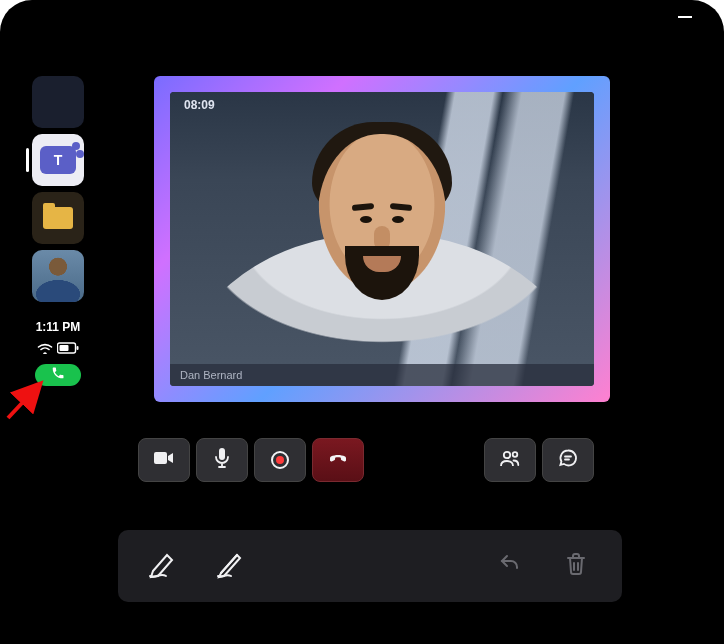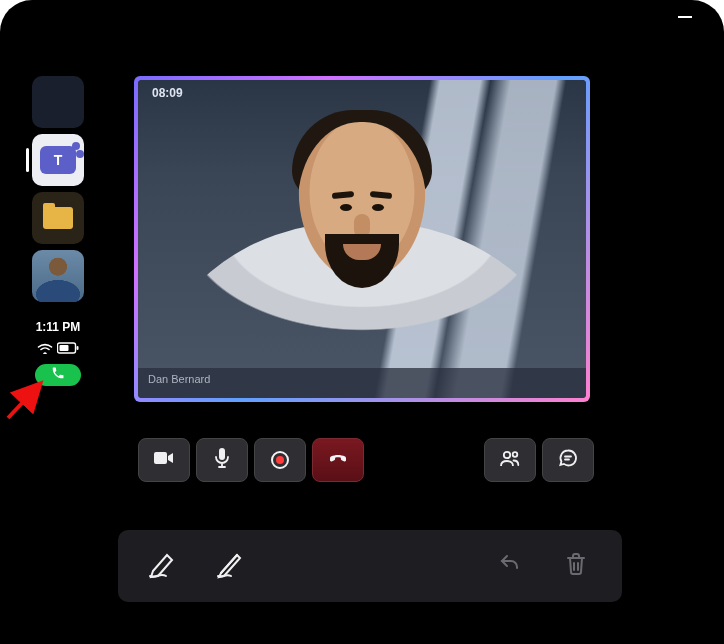--- a/index.html
+++ b/index.html
@@ -67,24 +67,24 @@
     background: #19c24d; display:flex; align-items:center; justify-content:center;
     color:#fff;
   }
 
   .arrow {
     position:absolute; left:4px; top:378px; width:44px; height:44px;
   }
 
   
   .video-wrap {
-    position:absolute; left:134px; top:76px;
+    position:absolute; left:154px; top:76px;
     width: 456px; height: 326px;
     border-radius: 6px;
-    padding: 4px;
+    padding: 16px;
     background: linear-gradient(135deg,#7a6cff 0%, #d070ff 25%, #60a0ff 55%, #ff80d0 100%);
   }
   .video {
     width:100%; height:100%; border-radius:4px; overflow:hidden;
     background:#1e2430; position:relative;
   }
   .timer { position:absolute; top:6px; left:14px; font-size:12px; font-weight:600; color:#dfe4f0; z-index:3; }
   .feed {
     position:absolute; inset:0;
     background:
@@ -140,21 +140,21 @@
     content:""; position:absolute; top:10px; left:50%; transform:translateX(-50%);
     width:38px; height:16px; background:#b47a58; border-radius: 0 0 18px 18px;
   }
   .eyeL,.eyeR{ position:absolute; top:82px; width:12px; height:7px; background:#1a120a; border-radius:50%; }
   .eyeL{ left:42px; } .eyeR{ right:42px; }
   .browL,.browR{ position:absolute; top:70px; width:22px; height:6px; background:#1c140c; border-radius:4px; }
   .browL{ left:34px; transform:rotate(-6deg);} .browR{ right:34px; transform:rotate(6deg);}
   .nose { position:absolute; top:92px; left:50%; transform:translateX(-50%); width:16px; height:24px; background:#c38e64; border-radius:8px; }
 
   .namebar {
-    position:absolute; left:0; right:0; bottom:0; height:30px;
+    position:absolute; left:0; right:0; bottom:0; height:22px;
     background: rgba(40,46,60,0.75);
     color:#aeb4c2; font-size:11px; padding-left:10px; line-height:22px;
     filter: blur(0.4px);
   }
 
   
   .call-controls {
     position:absolute; left:138px; top:434px; width:456px; height:52px;
     display:flex; align-items:center;
   }

